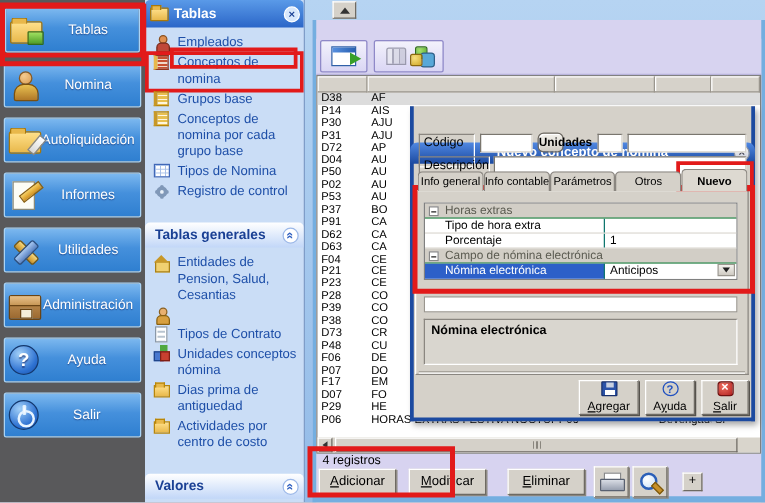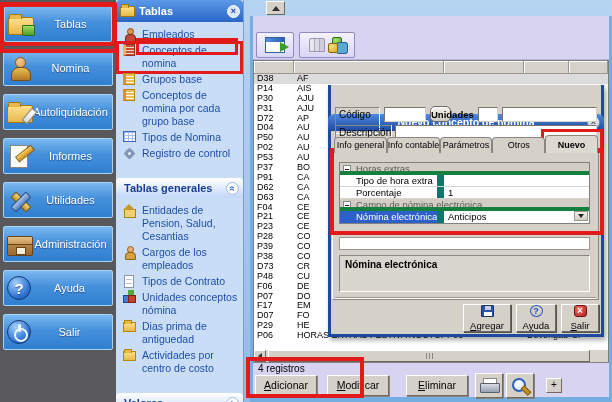--- a/index.html
+++ b/index.html
@@ -144,22 +144,22 @@
   .ubtn { position:absolute; left:99px; top:21px; width:21px; height:16px; font-family:inherit; font-size:9.5px;
     background:linear-gradient(#F4F2EC,#CFCBC3); border:1px solid #6E6A63; border-radius:5px; box-shadow:inset 1px 1px 0 #FFF; cursor:pointer;font-weight:bold;}
   .d-tabs { position:absolute; left:3px; top:51px; width:264px; height:17px; display:flex; z-index:2; }
   .dtab { flex:1 1 0; height:16px; margin-top:1px; background:#D5D1C9; border:1px solid #8A8680; border-bottom:0; border-radius:4px 4px 0 0;
     font-size:9px; line-height:15px; text-align:center; color:#000; overflow:hidden; white-space:nowrap; cursor:pointer;}
   .dtab.sel { font-weight:bold; margin-top:-1px; height:18px; background:#DDD9D1; line-height:18px; }
   .d-panel { position:absolute; left:1px; top:67px; width:267px; height:148px; border:1px solid; border-color:#FFF #8A8680 #8A8680 #FFF; background:#D5D1C9;}
   .pgrid { position:absolute; left:8px; top:77px; width:251px; border:1px solid #808080; background:#FFF; z-index:1;}
   .pg-row { display:flex; height:12px; background:#FFF; border-bottom:1px solid #D8D4CC; font-size:9.5px; }
   .pg-row:last-child { border-bottom:0; }
-  .pg-row.group { background:#D2CEC6; color:#5A5A50; border-bottom:4px solid #15803d; }
-  .pgk { width:104px; padding-left:16px; position:relative; line-height:11px; border-right:7px solid #0f766e; overflow:hidden; white-space:nowrap;}
+  .pg-row.group { background:#D2CEC6; color:#5A5A50; border-bottom:1px solid #15803d; }
+  .pgk { width:144px; padding-left:16px; position:relative; line-height:11px; border-right:1px solid #0f766e; overflow:hidden; white-space:nowrap;}
   .pg-row.group .pgk { border-right:0; width:auto; flex:1; }
   .pg-row.sel .pgk { background:#2D60C8; color:#FFF; }
   .pgv { flex:1; padding-left:4px; position:relative; line-height:11px; overflow:hidden; white-space:nowrap;}
   .gbox { position:absolute; left:3px; top:2px; width:8px; height:8px; background:#FFF; border:1px solid #888; }
   .gbox::after { content:""; position:absolute; left:1px; top:3px; width:4px; height:1px; background:#222; }
   .combo { position:absolute; right:1px; top:0px; width:14px; height:10px; background:linear-gradient(#F4F2EE,#CFCBC3); border:1px solid #9A968E; display:flex; align-items:center; justify-content:center; cursor:pointer;}
   .combo::after { content:""; width:0; height:0; border-left:3px solid transparent; border-right:3px solid transparent; border-top:4px solid #202020;}
   .pg-empty { position:absolute; left:8px; top:152px; width:251px; height:13px; background:#FFF; border:1px solid #9A968E; }
   .d-info { position:absolute; left:8px; top:170px; width:251px; height:37px; background:#D9D6CF; border:1px solid; border-color:#8A8680 #FFF #FFF #8A8680; padding:3px 5px; font-size:10px; color:#000;}
   .d-sep { position:absolute; left:4px; top:212px; width:261px; height:2px; border-top:1px solid #9A968E; border-bottom:1px solid #FFF;}
@@ -279,21 +279,20 @@
       <span class="t">Tablas generales</span>
       <span class="tp-chev"></span>
     </div>
     <div class="tp-items">
         <div class="tp-item">
         <span class="tp-ic" data-icon="home"></span>
         <span>Entidades de Pension, Salud, Cesantias</span>
       </div>
         <div class="tp-item">
         <span class="tp-ic" data-icon="person-case"></span>
-        <span>Cargos de los empleados</span>
       </div>
         <div class="tp-item">
         <span class="tp-ic" data-icon="doc"></span>
         <span>Tipos de Contrato</span>
       </div>
         <div class="tp-item">
         <span class="tp-ic" data-icon="cubes"></span>
         <span>Unidades conceptos nómina</span>
       </div>
         <div class="tp-item">

